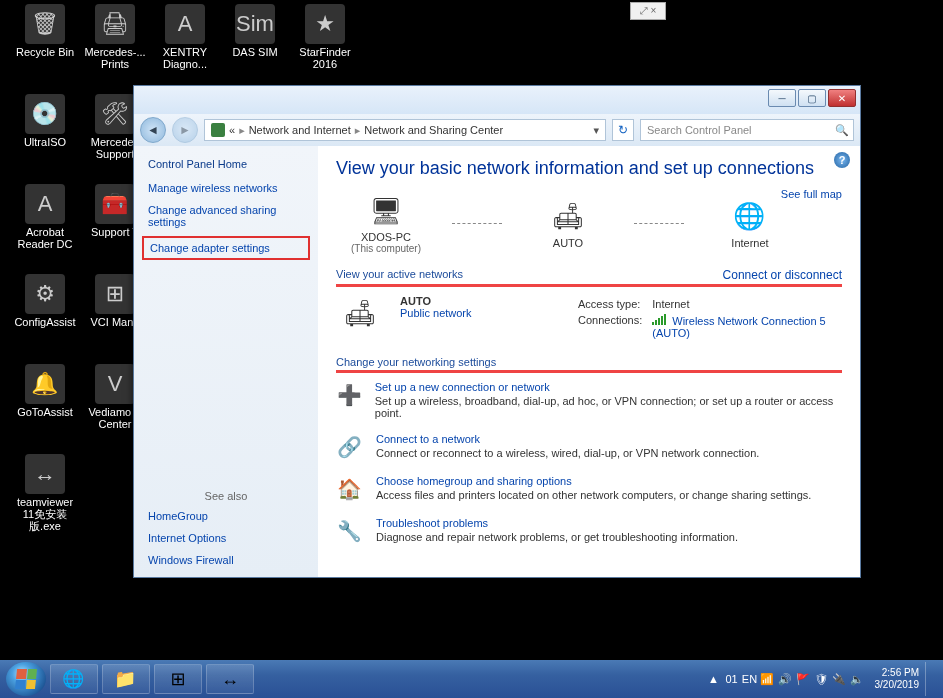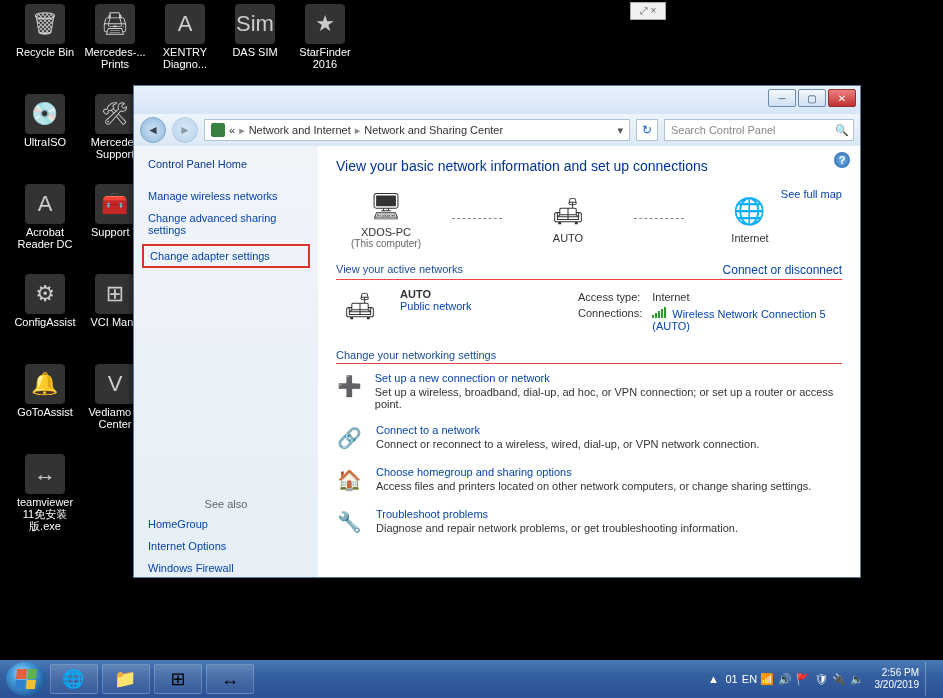--- a/index.html
+++ b/index.html
@@ -16,43 +16,43 @@
   .titlebar { height: 28px; background: linear-gradient(#e9f1fb,#d6e6f7); display:flex; align-items:center; padding:0 4px; position:relative;}
   .winbtns { position:absolute; right:4px; top:3px; display:flex; gap:2px;}
   .winbtn { width:28px; height:18px; border:1px solid #6a8ab0; background:linear-gradient(#f4f8fc,#cfe0f2); border-radius:2px; display:flex;align-items:center;justify-content:center;font-size:10px;color:#2a4a6a;cursor:pointer;}
   .winbtn.close{ background:linear-gradient(#f08080,#c03030); color:#fff; border-color:#903030;}
   .addrbar { height: 32px; background:linear-gradient(#eef4fb,#dbe8f5); display:flex; align-items:center; padding:0 6px; gap:6px;}
   .navbtn { width:26px; height:26px; border-radius:50%; background:radial-gradient(#cfe4f7,#8fb8dc); border:1px solid #7fa8cc; display:flex;align-items:center;justify-content:center;color:#345;font-size:12px;cursor:pointer;}
   .breadcrumb { flex:1; height:22px; background:#fff; border:1px solid #b0c4d8; display:flex; align-items:center; padding:0 6px; font-size:11px; color:#333;}
   .breadcrumb .sep{ margin:0 4px; color:#888;}
   .bc-icon{width:14px;height:14px;background:#3a8040;margin-right:4px;border-radius:2px;}
   .refresh{ width:22px;height:22px;border:1px solid #b0c4d8;background:#fff;display:flex;align-items:center;justify-content:center;color:#1060c0;font-size:12px;cursor:pointer;}
-  .search { width:190px; height:22px; border:1px solid #b0c4d8; background:#fff; display:flex;align-items:center;padding:0 6px;font-size:11px;color:#888;position:relative;}
+  .search { width:214px; height:22px; border:1px solid #b0c4d8; background:#fff; display:flex;align-items:center;padding:0 6px;font-size:11px;color:#888;position:relative;}
   .search .mag{position:absolute;right:4px;color:#1060c0;}
 
   .cp-body { flex:1; display:flex; overflow:hidden;}
   .sidebar { width:184px; background:linear-gradient(#f1f5fa,#e6eef6); padding:12px 14px; font-size:11px;}
-  .sidebar .hdr{ color:#0a3a8a; margin-bottom:20px;}
+  .sidebar .hdr{ color:#0a3a8a; margin-bottom:12px;}
   .sidebar .lnk{ color:#0645ad; margin-bottom:10px; cursor:pointer; display:block;}
   .sidebar .lnk.highlight{ border:2px solid #e03030; padding:4px 6px; margin:-2px -6px 8px -6px;}
   .sidebar .seealso{ margin-top:230px; color:#666;}
   .sidebar .seealso-hdr{ margin-bottom:8px;text-align:center;}
 
   .main { flex:1; padding:12px 18px; font-size:11px; color:#333; position:relative; overflow:hidden;}
   .helpicon{ position:absolute; right:10px; top:6px; width:16px;height:16px;border-radius:50%;background:radial-gradient(#7ab8f0,#2060a0);color:#fff;display:flex;align-items:center;justify-content:center;font-size:11px;font-weight:bold;cursor:pointer;}
-  .main h1 { color:#003399; font-size:14px; font-weight:normal; margin-bottom:14px;}
+  .main h1 { color:#003399; font-size:18px; font-weight:normal; margin-bottom:14px;}
   .netmap { display:flex; align-items:center; gap:16px; margin-bottom:6px;}
   .netnode { text-align:center; width:100px;}
   .netnode .ni{ width:40px;height:36px;margin:0 auto 2px;display:flex;align-items:center;justify-content:center;font-size:26px;}
   .netnode .nl{ font-size:11px;}
   .netnode .ns{ font-size:10px;color:#666;}
   .dashes{ flex:0 0 50px; border-top:1px dashed #888; height:0;}
   .fullmap{ position:absolute; right:18px; top:42px; color:#0645ad; cursor:pointer;}
 
-  .section-hdr{ color:#1a4a9a; border-bottom:1px solid #ef4444; padding-bottom:2px; margin:14px 0 8px; display:flex; justify-content:space-between;}
+  .section-hdr{ color:#1a4a9a; border-bottom:3px solid #ef4444; padding-bottom:2px; margin:14px 0 8px; display:flex; justify-content:space-between;}
   .section-hdr .rlink{ color:#0645ad; cursor:pointer; font-size:12px;}
 
   .active-net{ display:flex; gap:16px; align-items:flex-start;}
   .an-icon{ width:48px;height:36px;display:flex;align-items:center;justify-content:center;font-size:26px;}
   .an-info{ flex:0 0 160px;}
   .an-info .nm{ font-weight:bold;}
   .an-info .tp{ color:#0645ad; cursor:pointer;}
   .an-details{ flex:1; font-size:11px;}
   .an-details td{ padding:1px 8px 1px 0; vertical-align:top;}
   .an-details .lnk{ color:#0645ad; cursor:pointer;}

